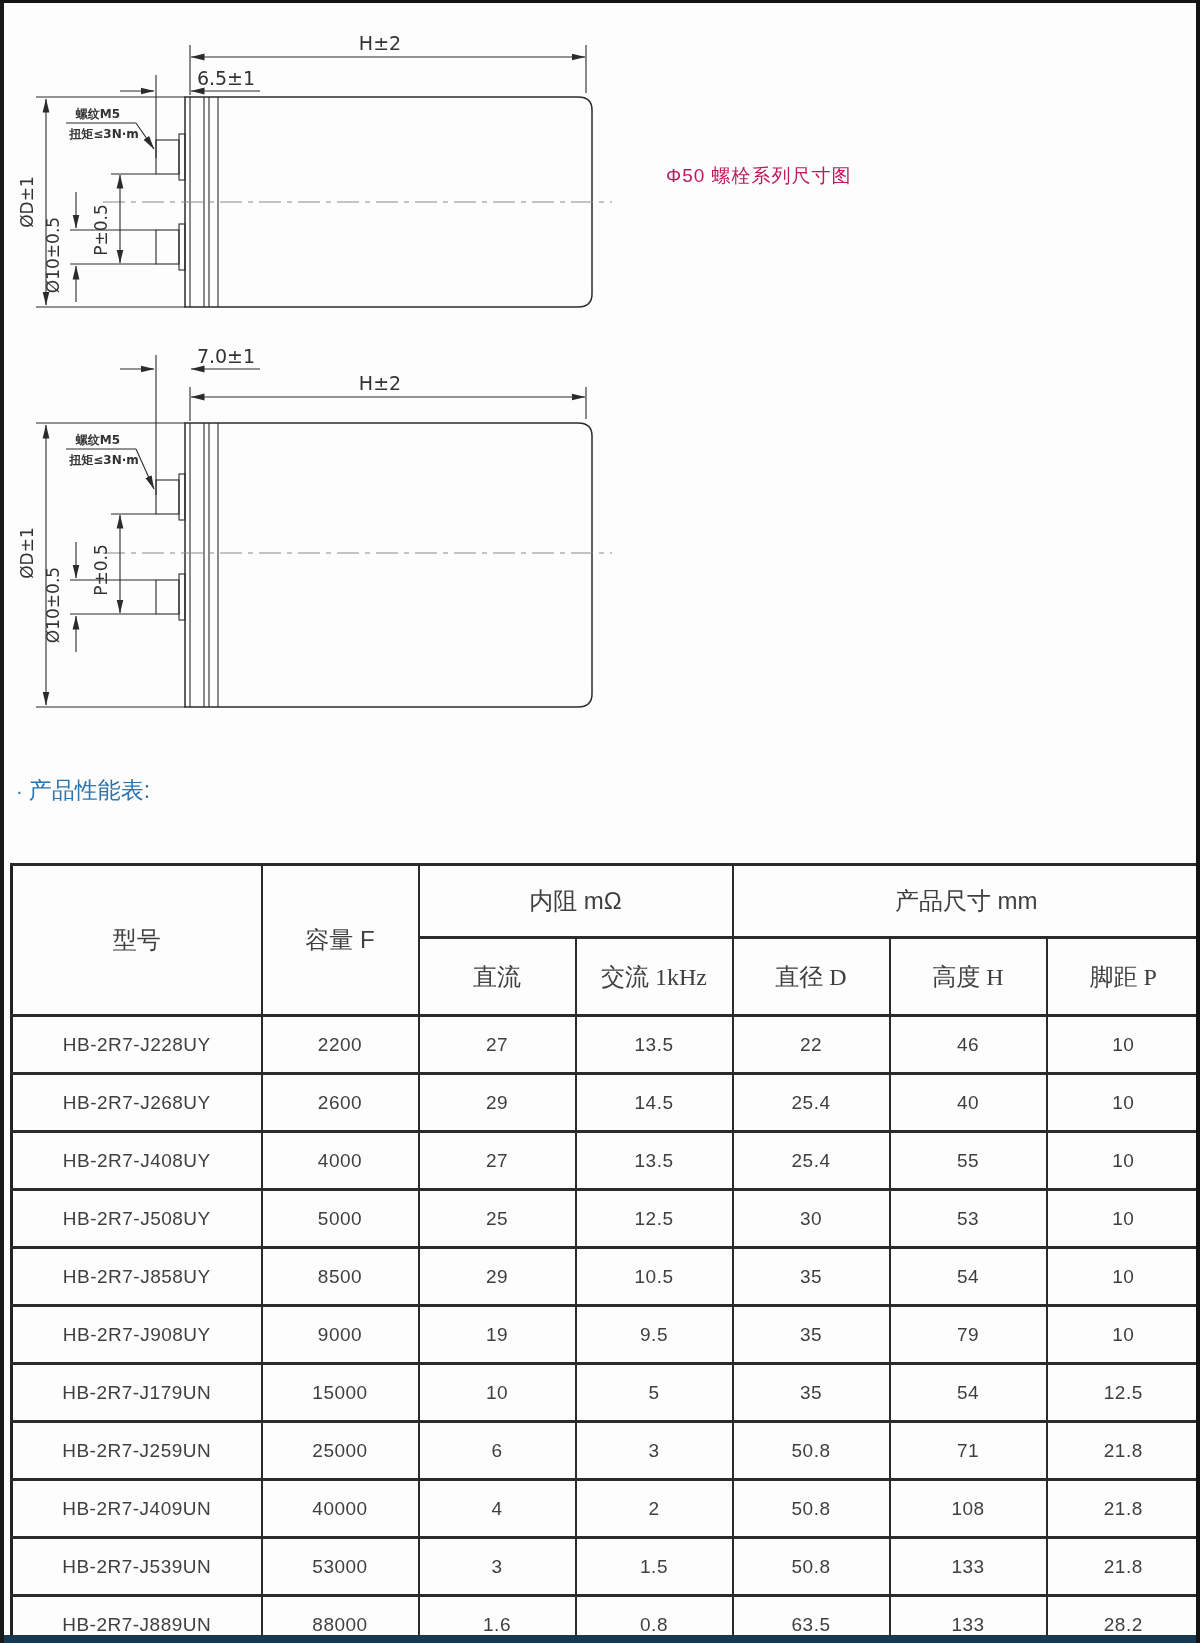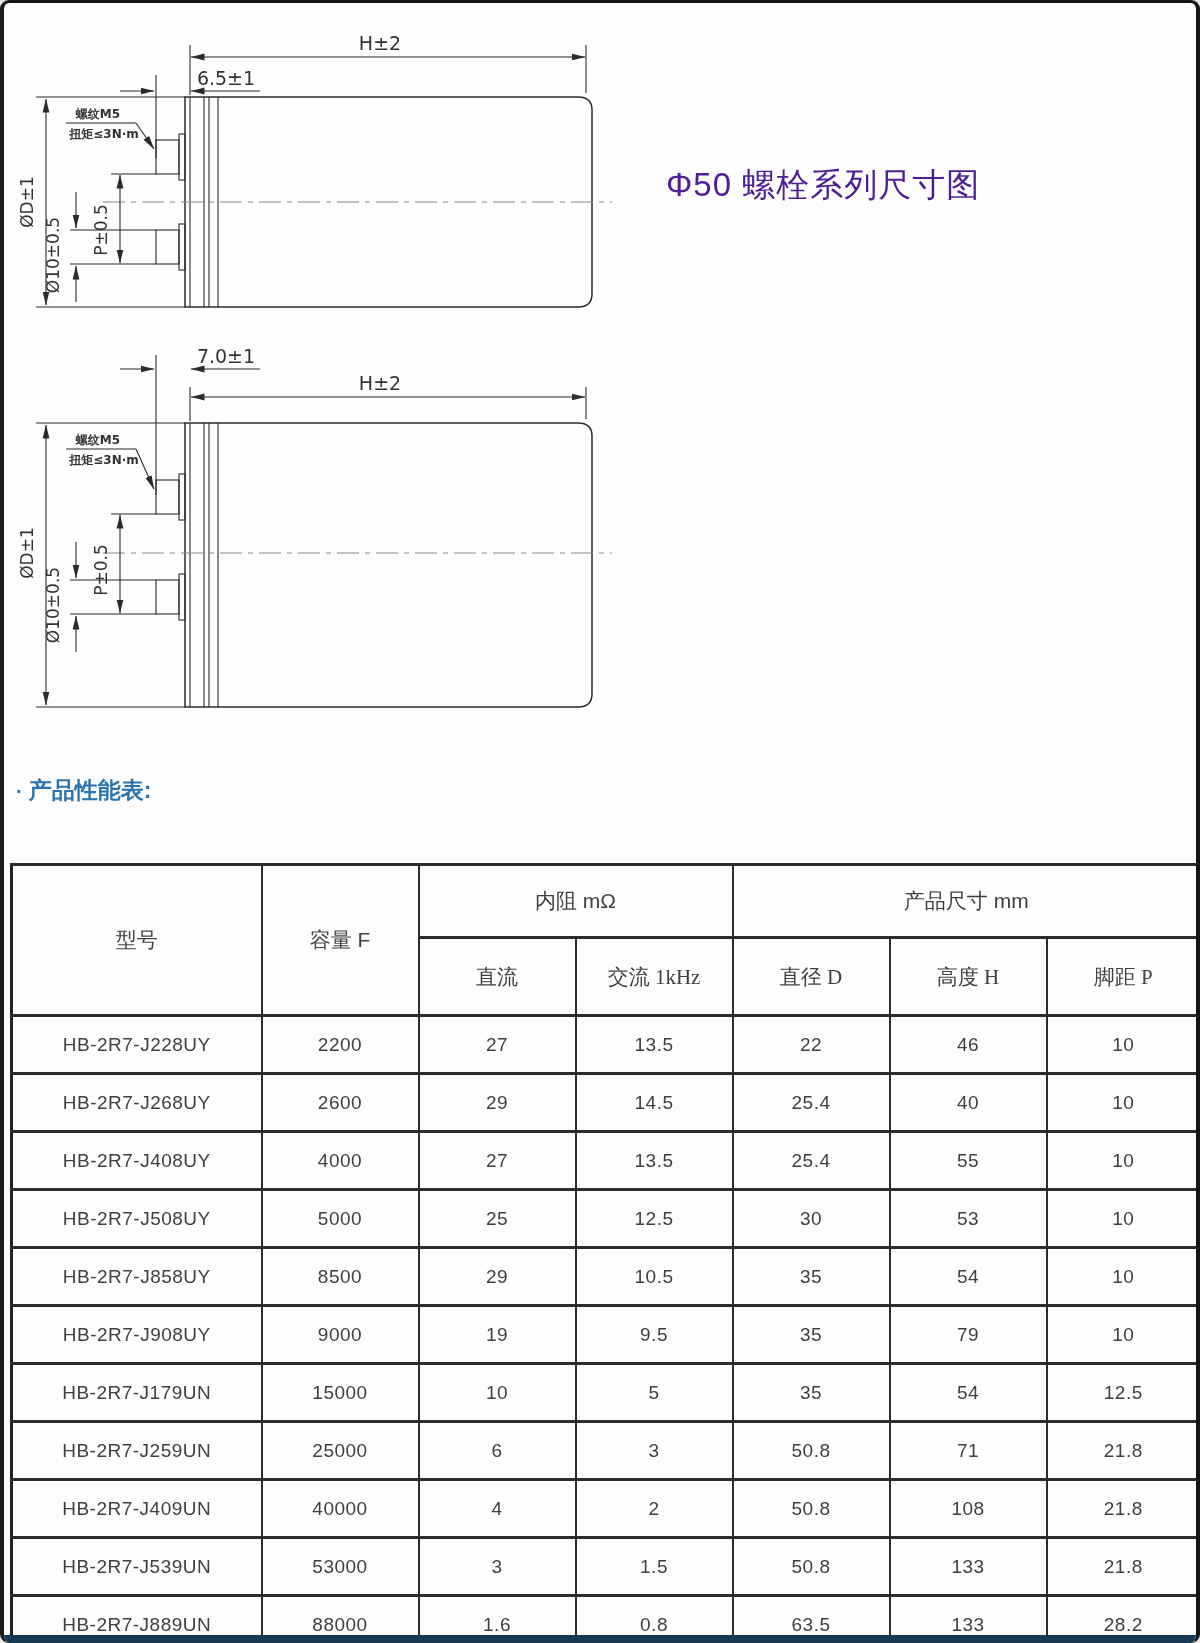--- a/index.html
+++ b/index.html
@@ -1,41 +1,41 @@
 <!DOCTYPE html>
 <html><head>
 <meta charset="utf-8">
 <style>
   html,body{margin:0;padding:0;background:#e8e8e8;}
   .page{
     position:relative;width:1200px;height:1643px;background:#fdfdfd;
     box-sizing:border-box;overflow:hidden;
     border-top:3px solid #141414;border-left:4px solid #1a1a1a;border-right:4px solid #141414;
-    font-family:"Liberation Sans","DejaVu Sans",sans-serif;color:#3c3c3c;border-radius:9px;
+    font-family:"Liberation Sans","DejaVu Sans",sans-serif;color:#3c3c3c;
   }
   .drawing{position:absolute;}
   .drawing text{fill:#333;stroke:none;font-family:"DejaVu Sans","Liberation Sans",sans-serif;}
   .drawing .dimtxt{font-size:19px;}
   .drawing .smalltxt{font-size:12px;font-weight:bold;}
   .drawing .rottxt{font-size:17px;}
-  .dwg-title{position:absolute;font-size:33px;color:#4c1d95;letter-spacing:1px;white-space:nowrap;text-align:center;}
-  .section-heading{position:absolute;left:12px;top:772px;font-size:23px;font-weight:bold;color:#2c74ae;}
+  .dwg-title{position:absolute;font-size:19px;color:#be185d;letter-spacing:1px;white-space:nowrap;text-align:center;}
+  .section-heading{position:absolute;left:12px;top:772px;font-size:23px;font-weight:normal;color:#2c74ae;}
   .section-heading .bullet{font-size:20px;margin-right:6px;}
   table.perf{
     position:absolute;left:6px;top:860px;width:1189px;
     border-collapse:collapse;table-layout:fixed;background:#fdfdfd;
   }
   table.perf th,table.perf td{
     border-top:3px solid #2b2b2b;border-bottom:3px solid #2b2b2b;
     border-left:2px solid #2b2b2b;border-right:2px solid #2b2b2b;
     text-align:center;vertical-align:middle;font-weight:normal;
     padding:0;color:#3f3f3f;
   }
   table.perf{border:3px solid #222;}
-  table.perf th{font-size:21px;}
+  table.perf th{font-size:24px;}
   table.perf td{font-size:19px;height:55px;letter-spacing:.5px;}
   tr.hrow1 th{height:70px;}
   tr.hrow2 th{height:75px;font-family:Liberation Serif, serif;}
   .footer-bar{position:absolute;left:0;bottom:0;width:100%;height:8px;}
 </style>
 </head>
 <body>
 
 <div class="page">
 

